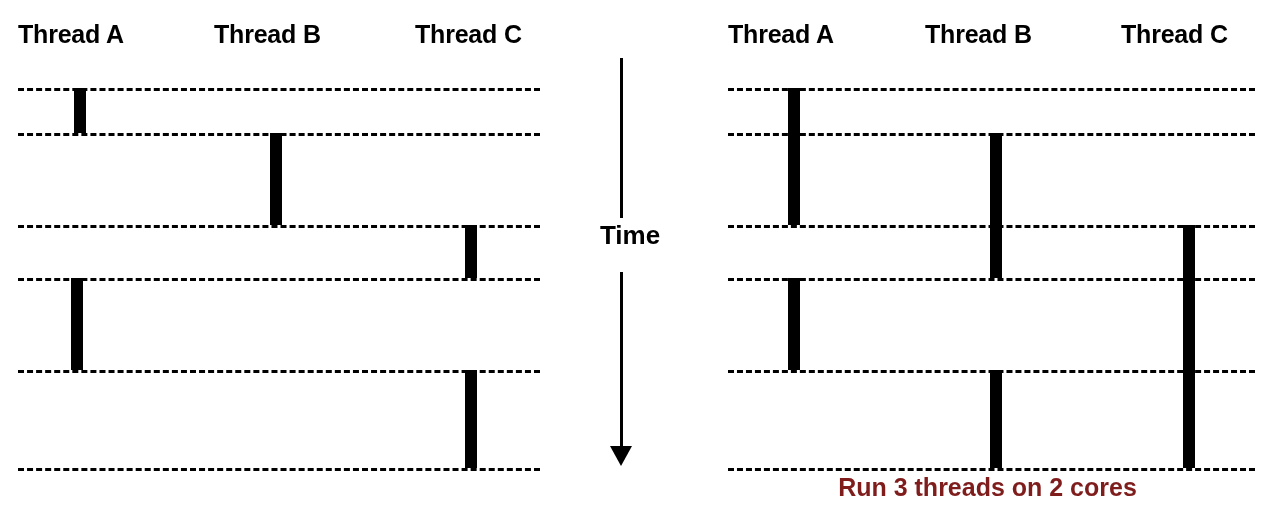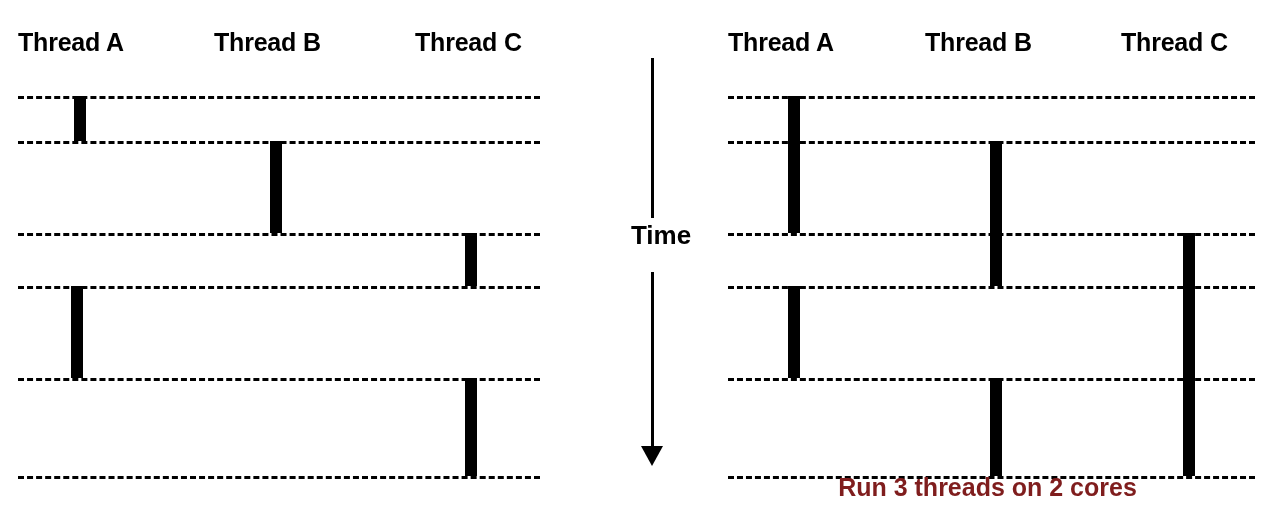--- a/index.html
+++ b/index.html
@@ -15,21 +15,21 @@
     position: relative;
     width: 1265px;
     height: 523px;
     background: #ffffff;
     overflow: hidden;
   }
 
   
   .panel {
     position: absolute;
-    top: 16px;
+    top: 8px;
     height: 384px;
   }
   #panel-left  { left: 0px;   width: 560px; }
   #panel-right { left: 710px; width: 555px; }
 
   
   .thread-header {
     position: absolute;
     font-size: 25px;
     font-weight: bold;
@@ -48,21 +48,21 @@
 
   
   .exec-bar {
     position: absolute;
     background: #000000;
   }
 
   
   #time-axis {
     position: absolute;
-    left: 606px;
+    left: 575px;
     top: 50px;
     width: 110px;
     height: 425px;
     text-decoration: underline;
   }
   .time-seg {
     position: absolute;
     left: 45px;
     width: 0px;
     border-left: 3px solid #000000;

